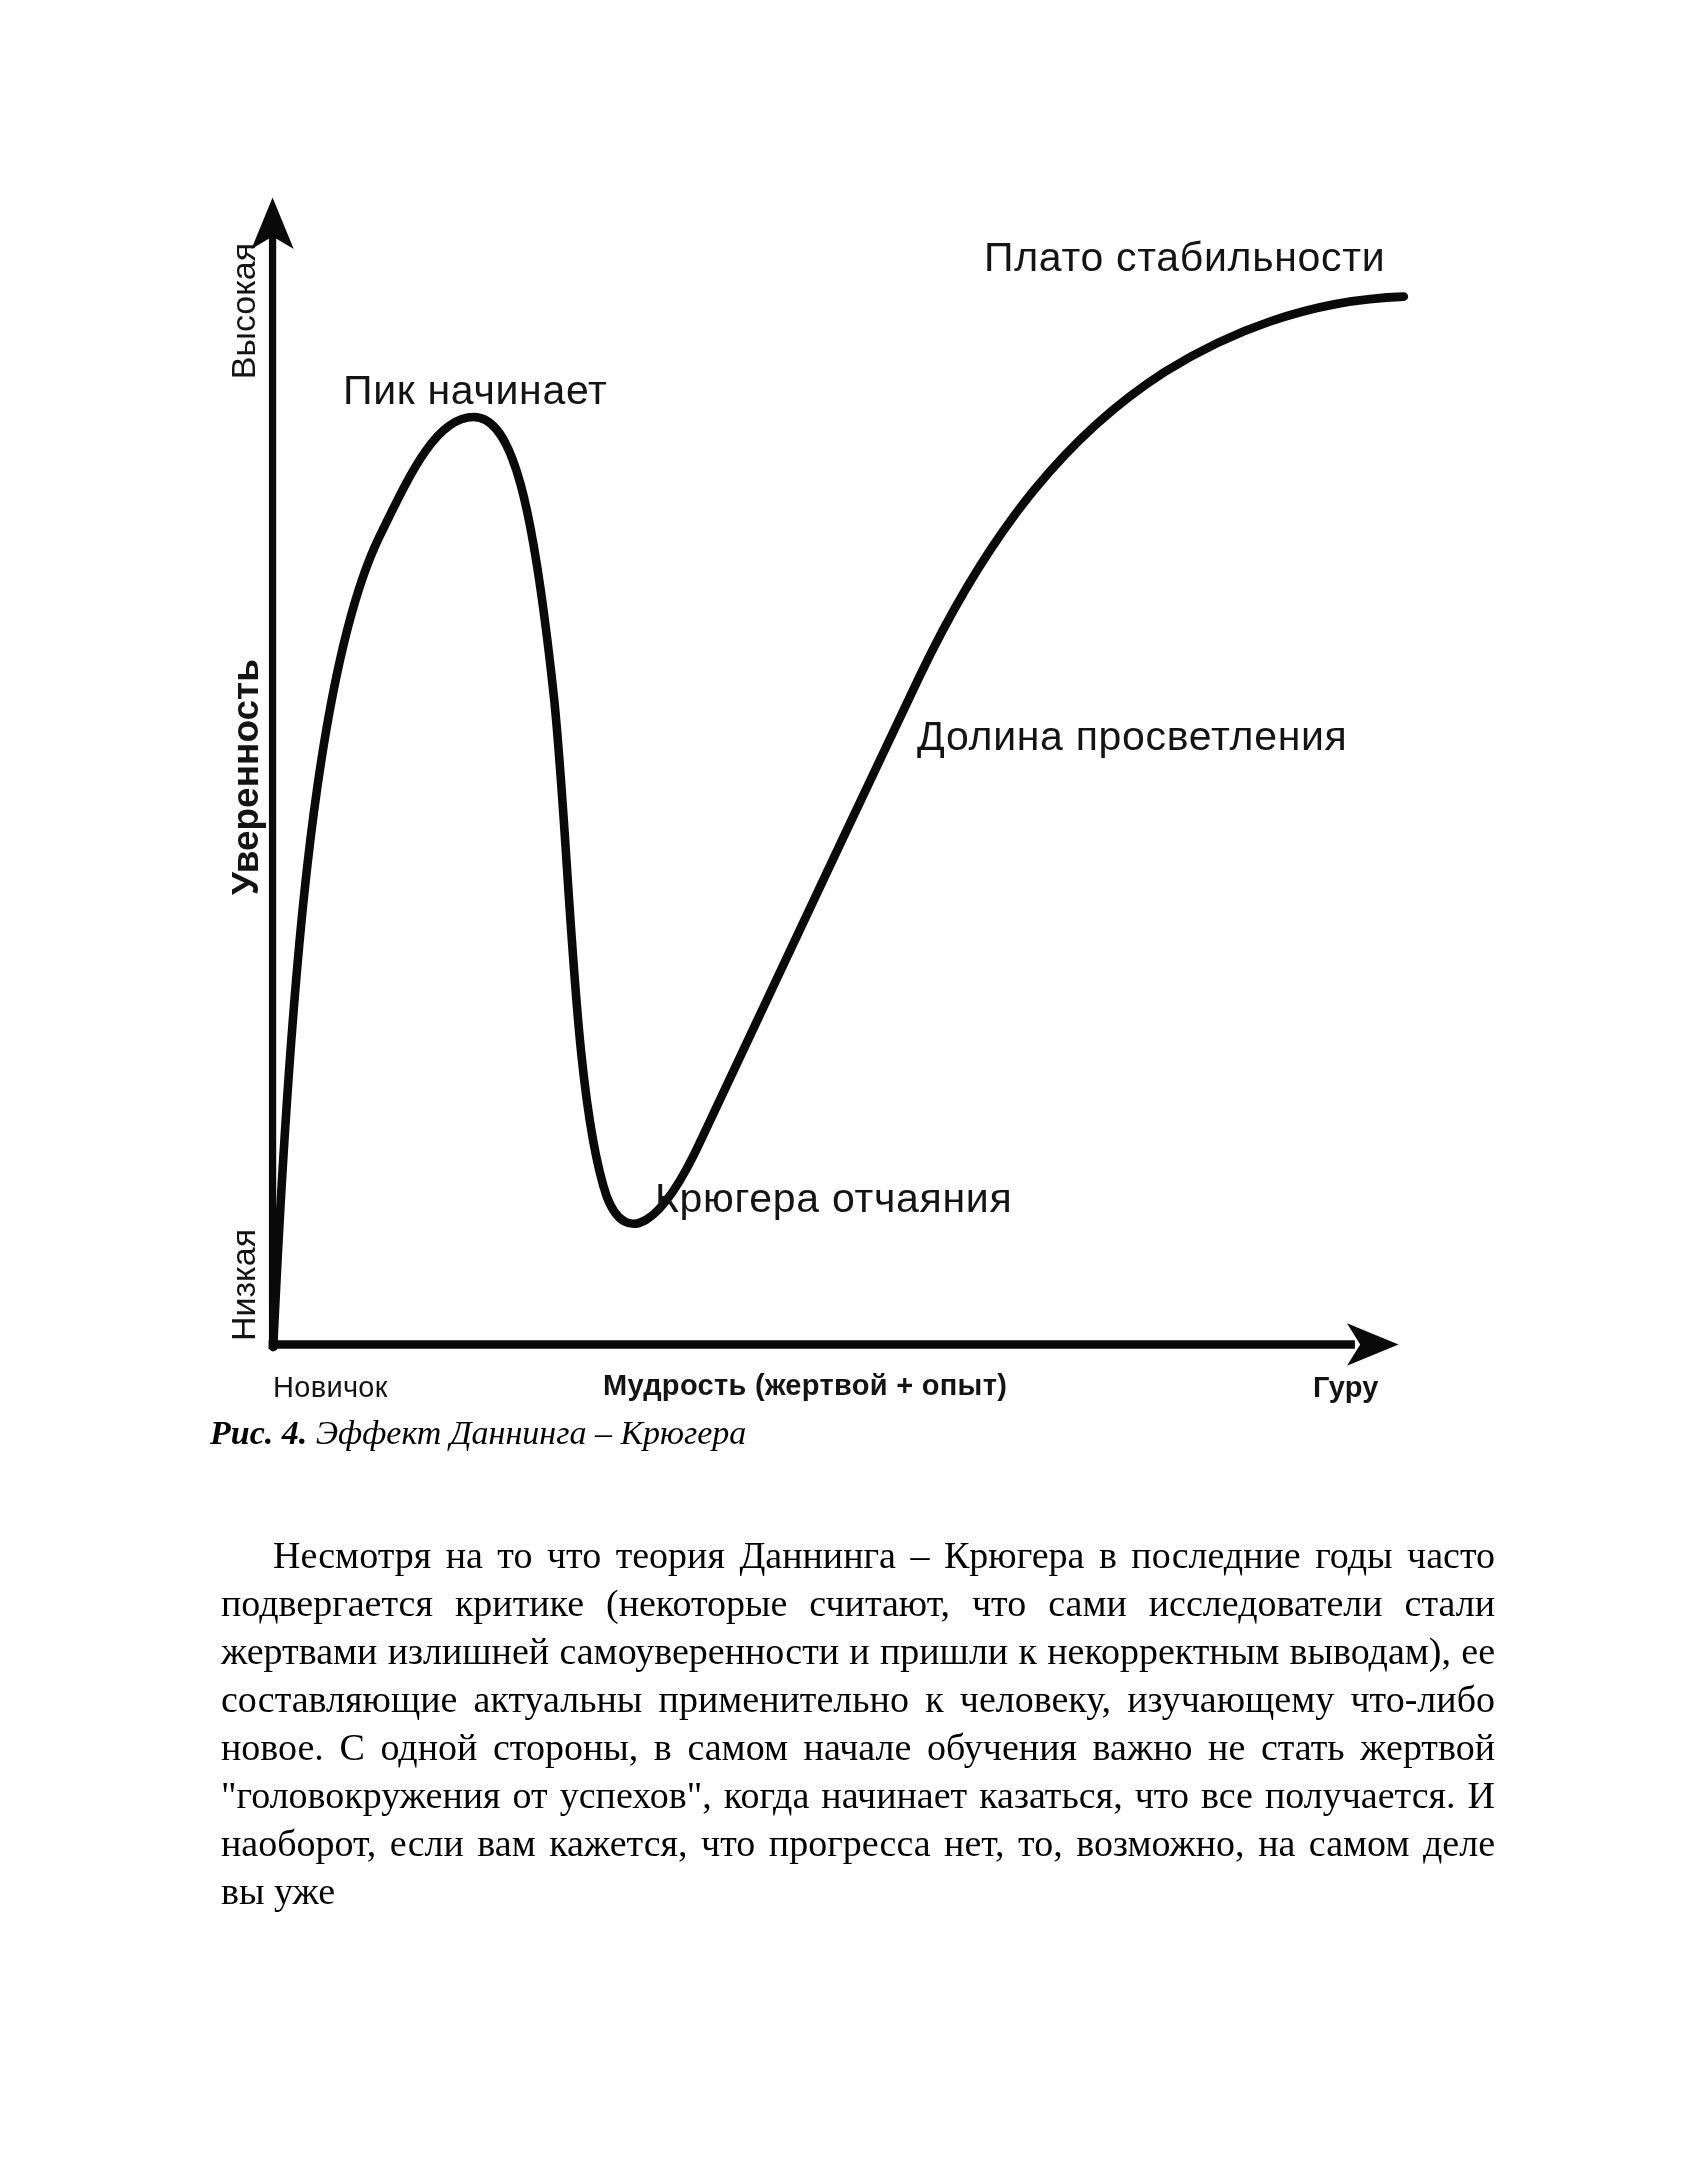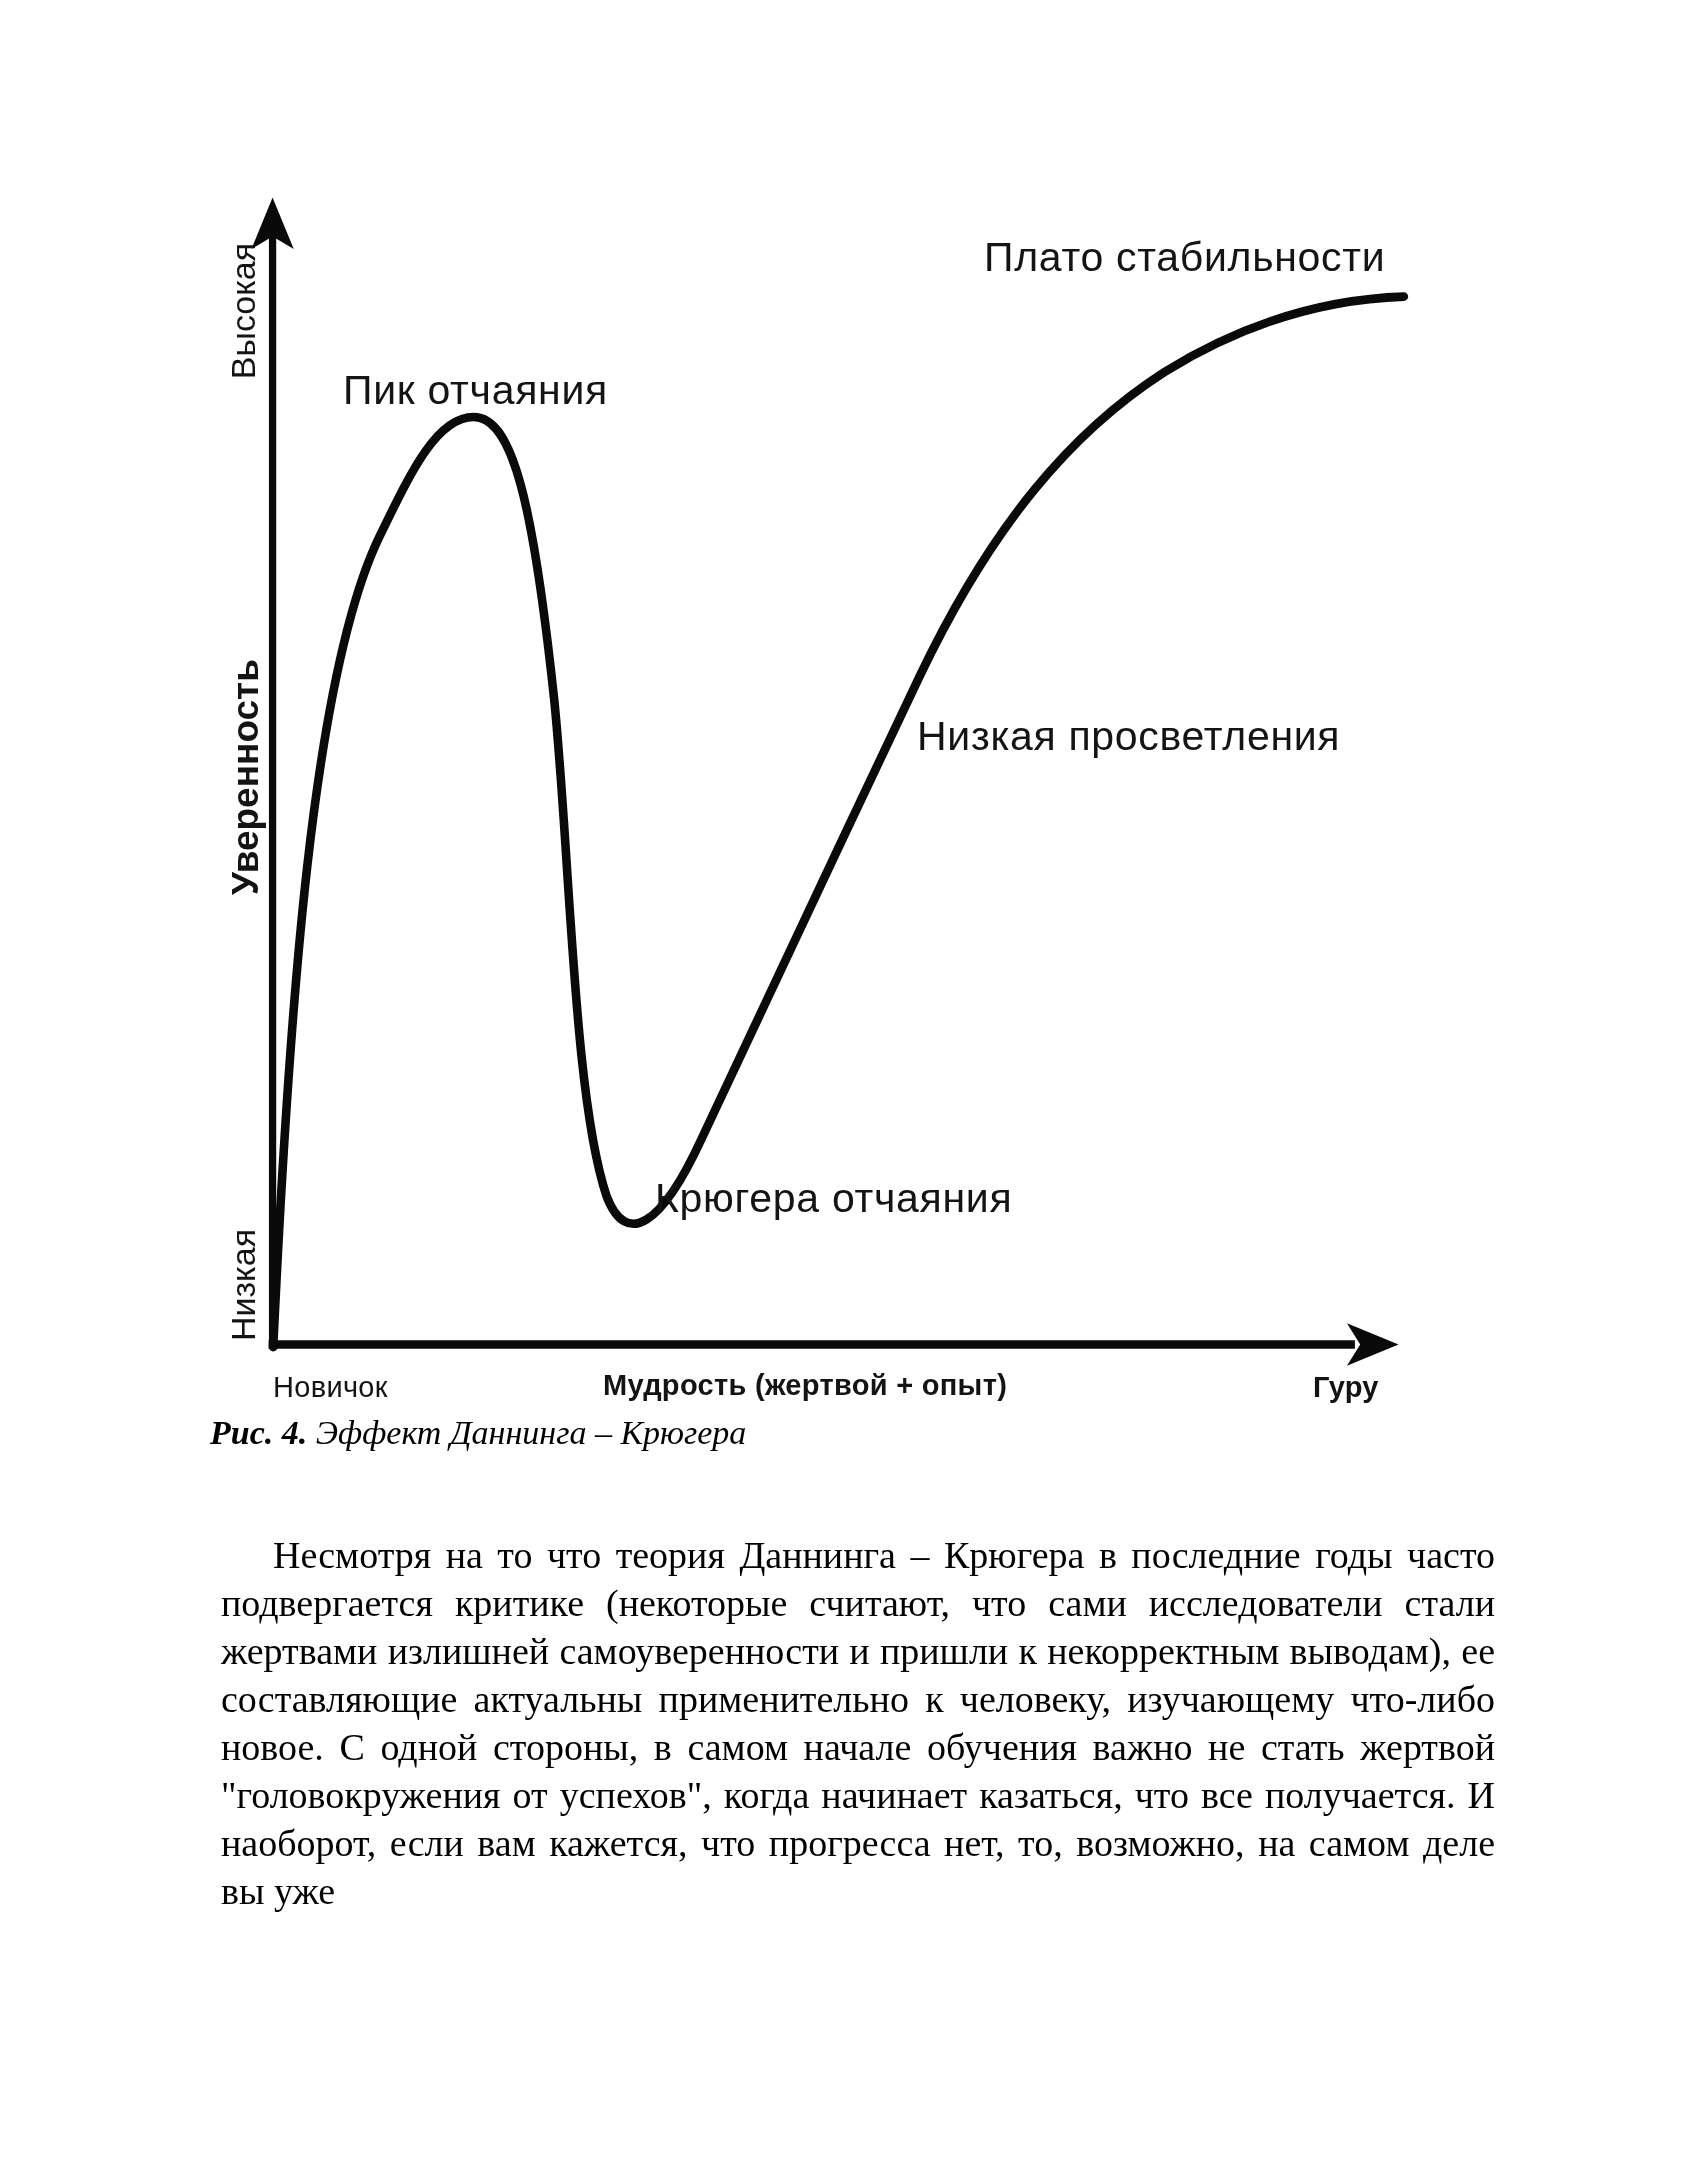--- a/index.html
+++ b/index.html
@@ -88,25 +88,25 @@
                C 437 1520, 473 1020, 573 812
                C 617 722, 658 630, 716 630
                C 775 630, 806 760, 838 1060
                C 862 1300, 867 1660, 917 1808
                C 947 1886, 1000 1852, 1060 1722
                C 1140 1548, 1280 1255, 1390 1022
                C 1500 792, 1620 652, 1760 562
                C 1880 488, 2000 452, 2122 448" fill="none" stroke="#0a0a0a" stroke-width="13" stroke-linecap="round"></path>
     </svg>
 
-    <div class="fig-label" style="left:343px; top:370px;">Пик отчаяния</div>
+    <div class="fig-label" style="left:343px; top:370px;">Пик начинает</div>
 
     <div class="fig-label" style="left:984px; top:237px;">Плато стабильности</div>
 
-    <div class="fig-label" style="left:917px; top:716px;">Низкая просветления</div>
+    <div class="fig-label" style="left:917px; top:716px;">Долина просветления</div>
 
     <div class="fig-label" style="left:655px; top:1178px;">Крюгера отчаяния</div>
 
     <div class="rot" style="left:243px; top:311px;">Высокая</div>
 
     <div class="rot bold" style="left:245px; top:777px; font-size:37px;">Уверенность</div>
 
     <div class="rot" style="left:243px; top:1285px;">Низкая</div>
 
     <div class="axis-end-label" style="left:273px; top:1373px;">Новичок</div>

